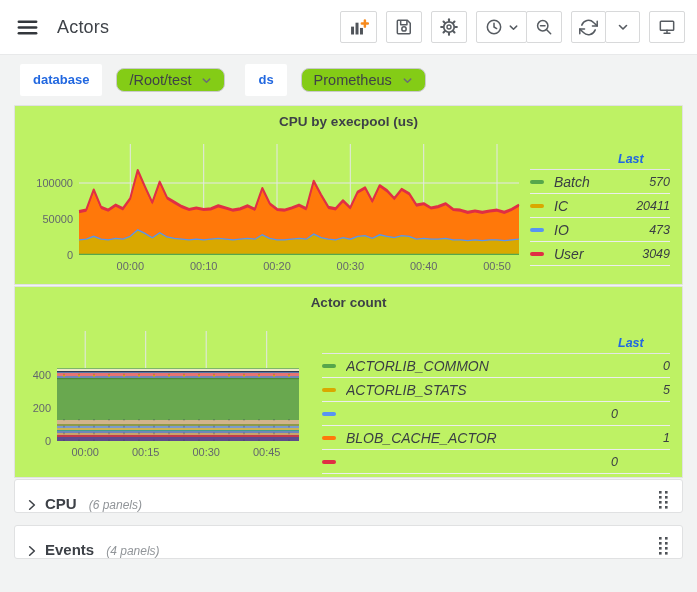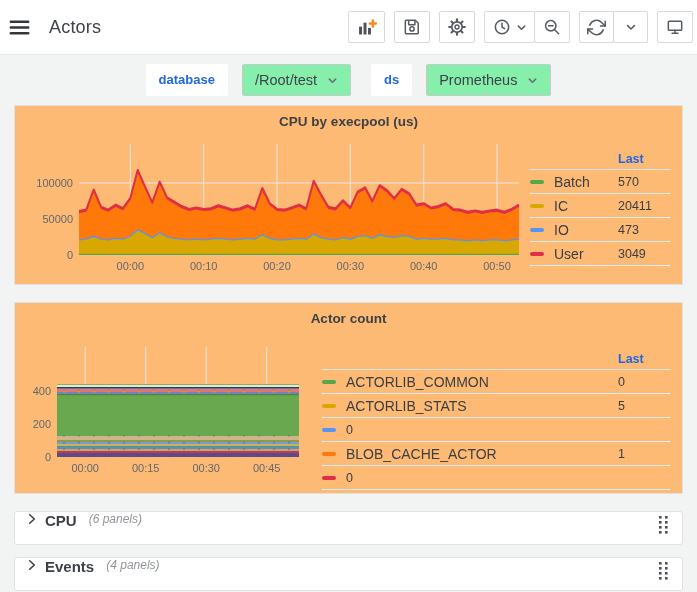--- a/index.html
+++ b/index.html
@@ -7,77 +7,77 @@
     width:697px;height:592px;overflow:hidden;
     background:#F2F3F3;
     font-family:"Liberation Sans", sans-serif;
     -webkit-font-smoothing:antialiased;
   }
   button{font-family:inherit;cursor:pointer;}
 
   
   .header{
     height:55px;background:#FFFFFF;border-bottom:1px solid #E8E9EA;
-    display:flex;align-items:center;padding:0 4px;box-sizing:border-box;
+    display:flex;align-items:center;padding:0 12px;box-sizing:border-box;
   }
   .burger-btn{background:none;border:0;padding:4px;margin-right:14px;display:flex;align-items:center;}
   .app-title{font-size:18px;font-weight:400;color:#3F4349;margin:0;letter-spacing:.2px;}
   .toolbar{margin-left:auto;display:flex;align-items:center;gap:9px;}
   .tb-btn{
     height:32px;min-width:35px;background:#FFFFFF;border:1px solid #D8D9DA;border-radius:2px;
     display:flex;align-items:center;justify-content:center;padding:0 7px;gap:4px;
   }
   .tb-group{display:flex;}
   .tb-group .tb-btn + .tb-btn{margin-left:-1px;}
   .icon{display:block;}
 
   
-  .subnav{display:flex;align-items:center;gap:20px;padding:9px 20px;justify-content:center;}
+  .subnav{display:flex;align-items:center;gap:20px;padding:9px 20px;}
   .var-group{display:flex;gap:14px;align-items:center;}
   .var-label{
     background:#FFFFFF;color:#2268E0;font-weight:bold;font-size:13px;
     height:32px;line-height:32px;padding:0 13px;border-radius:2px;
   }
   .var-select{
-    background:#86efac;border:1px solid #C9CACC;border-radius:2px;height:32px;
+    background:#84cc16;border:1px solid #C9CACC;border-radius:8px;height:24px;
     display:flex;align-items:center;gap:10px;padding:0 12px;font-size:14.5px;color:#3F4247;
   }
 
   
   .dashboard{padding:0 14px;}
   .panel{
-    background:#fdba74;border:1px solid #E0E1E2;border-radius:1px;
-    margin-bottom:17px;box-sizing:border-box;
+    background:#bef264;border:1px solid #E0E1E2;border-radius:1px;
+    margin-bottom:1px;box-sizing:border-box;
   }
   .panel-title{
     text-align:center;font-weight:bold;font-size:13.5px;color:#3D4147;
     padding:8px 0 0;height:16px;background:none;border:0;width:100%;
   }
   .panel-body{display:flex;padding:0 8px 3px 2px;}
   .chart{flex:none;}
   svg text{font-family:"Liberation Sans", sans-serif;}
 
   
-  .legend{box-sizing:border-box;padding-right:4px;}
+  .legend{box-sizing:border-box;padding-right:4px;font-style:italic;}
   .legend-cpu{width:150px;padding-top:18px;}
   .legend-actor{width:356px;padding-top:21px;}
   .legend-row{
     display:grid;grid-template-columns:24px 1fr 52px;align-items:center;
     height:23px;border-bottom:1px solid #ECEDEE;
   }
   .legend-head{height:21px;border-bottom:1px solid #E4E5E7;}
   .legend-last{grid-column:3;color:#2268E0;font-weight:bold;font-size:12.5px;}
   .swatch{width:14px;height:4px;border-radius:2px;}
   .series-name{font-size:14px;color:#3A3E44;overflow:hidden;white-space:nowrap;}
-  .series-value{font-size:12.5px;color:#3A3E44;}
+  .series-value{font-size:12.5px;color:#3A3E44;text-align:right;}
 
   
   .dash-row{
     background:#FFFFFF;border:1px solid #E0E1E2;border-radius:3px;height:34px;
-    display:flex;align-items:flex-start;padding:0 10px;margin-bottom:12px;box-sizing:border-box;
+    display:flex;align-items:flex-end;padding:0 10px;margin-bottom:12px;box-sizing:border-box;
   }
   .row-title{font-weight:bold;font-size:15px;color:#3D4147;margin:0 12px 0 6px;}
   .row-count{font-style:italic;font-size:12px;color:#919599;}
   .drag-btn{margin-left:auto;background:none;border:0;padding:2px;display:flex;}
 </style>
 </head>
 <body>
 
 <div class="app">
 

